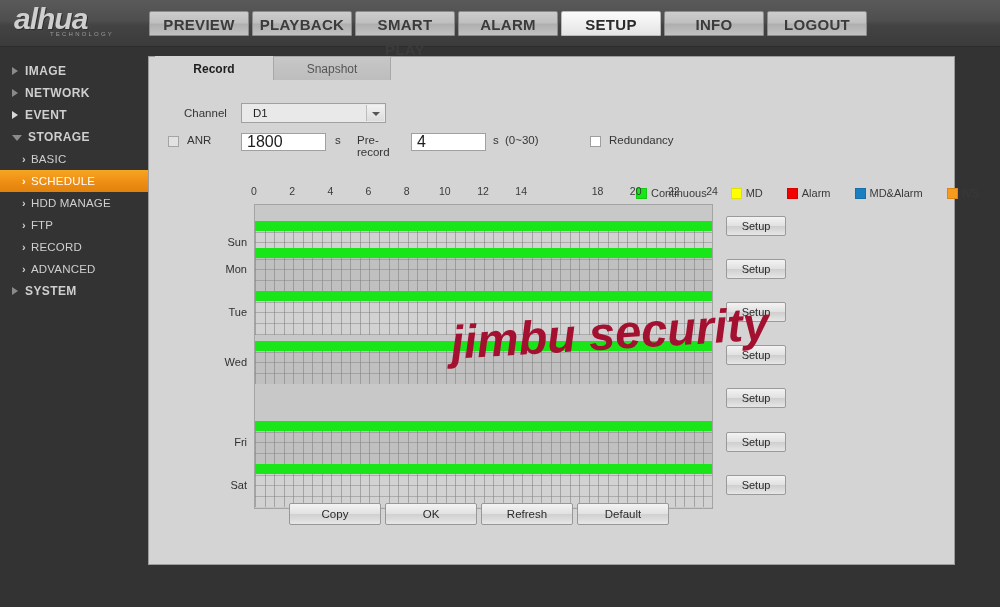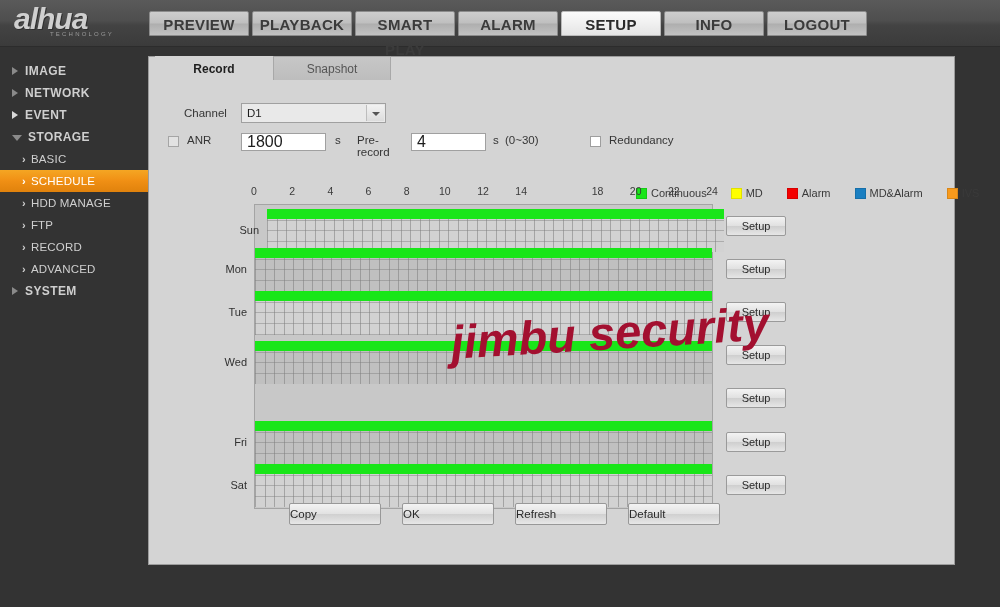--- a/index.html
+++ b/index.html
@@ -178,21 +178,21 @@
   .selectbox {
     position: absolute;
     left: 92px; top: 0;
     width: 145px; height: 20px;
     background: #e9e9e9;
     border: 1px solid #a0a0a0;
     box-sizing: border-box;
     font-size: 11.5px;
     color: #1e1e1e;
     line-height: 19px;
-    padding-left: 5px;
+    padding-left: 11px;
     cursor: pointer;
   }
   .selectbox .arrowbtn {
     position: absolute;
     right: 1px; top: 1px;
     width: 17px; height: 16px;
     background: linear-gradient(to bottom, #f2f2f2, #dcdcdc);
     border-left: 1px solid #bdbdbd;
   }
   .selectbox .arrowbtn::after {
@@ -315,28 +315,28 @@
 
   
   .bottom-btns {
     position: absolute;
     left: 140px; top: 446px;
     display: flex;
   }
   .bbtn {
     width: 92px; height: 22px;
     line-height: 21px;
-    text-align: left;
+    text-align: center;
     font-size: 11.5px;
     color: #2a2a2a;
     background: linear-gradient(to bottom, #f3f3f3 0%, #e2e2e2 48%, #d0d0d0 52%, #e7e7e7 100%);
     border: 1px solid #989898;
     box-sizing: border-box;
     border-radius: 2px;
-    margin-right: 21px;
+    margin-right: 4px;
     cursor: pointer;
   }
 
   
   #watermark {
     position: absolute;
     left: 300px; top: 258px;
     font-size: 47px;
     font-weight: bold;
     font-style: italic;
@@ -479,21 +479,21 @@
         <div class="hour-tick" style="left: 190.833px;">10</div>
         <div class="hour-tick" style="left: 229px;">12</div>
         <div class="hour-tick" style="left: 267.167px; text-align: center;">14</div>
         <div class="hour-tick" style="left: 305.333px; margin-top: 32px;">16</div>
         <div class="hour-tick" style="left: 343.5px;">18</div>
         <div class="hour-tick" style="left: 381.667px;">20</div>
         <div class="hour-tick" style="left: 419.833px;">22</div>
         <div class="hour-tick" style="left: 458px;">24</div>
       </div>
     <div class="grid-wrap" id="gridwrap">
-        <div class="day-row light" style="top: 4px; height: 43.2px; margin-left: 12px;">
+        <div class="day-row light" style="top: 16px; height: 43.2px;">
           <div class="cells"></div>
           <div class="bar" style="background: rgb(25, 230, 25); left: 0%; width: 100%;"></div>
           <div class="daylabel" style="top: 14.6px;">Sun</div>
         </div>
         <div class="day-row shaded" style="top: 43.2px; height: 43.2px;">
           <div class="cells"></div>
           <div class="bar" style="background: rgb(25, 230, 25); left: 0%; width: 100%;"></div>
           <div class="daylabel" style="top: 14.6px;">Mon</div>
         </div>
         <div class="day-row light" style="top: 86.4px; height: 43.2px;">

